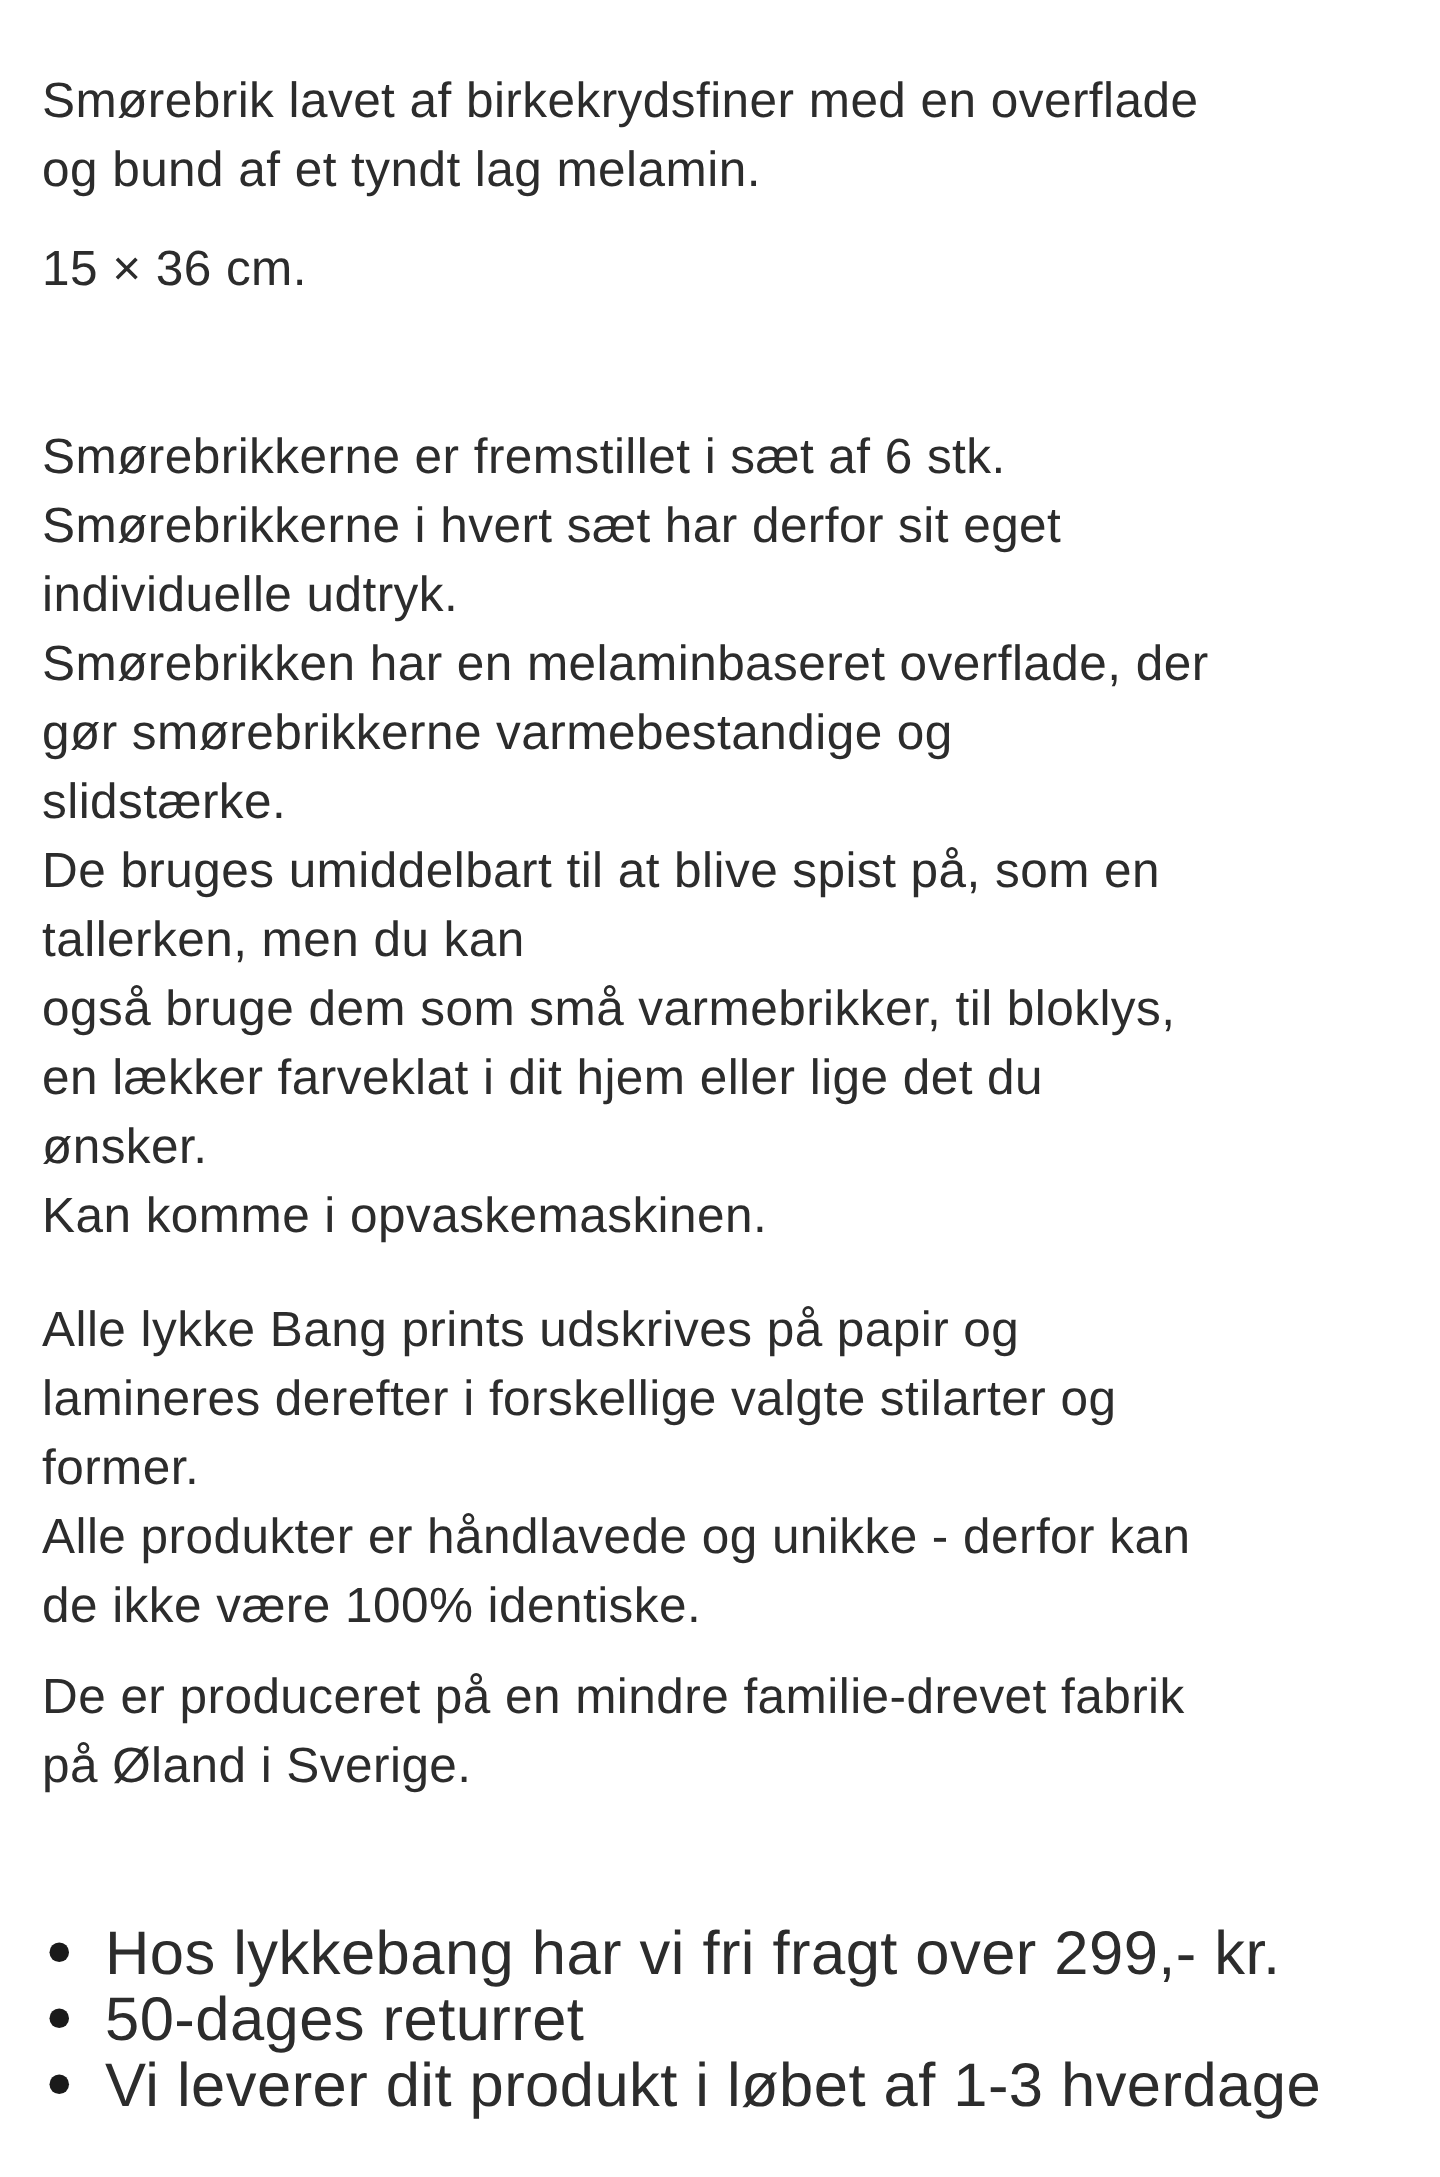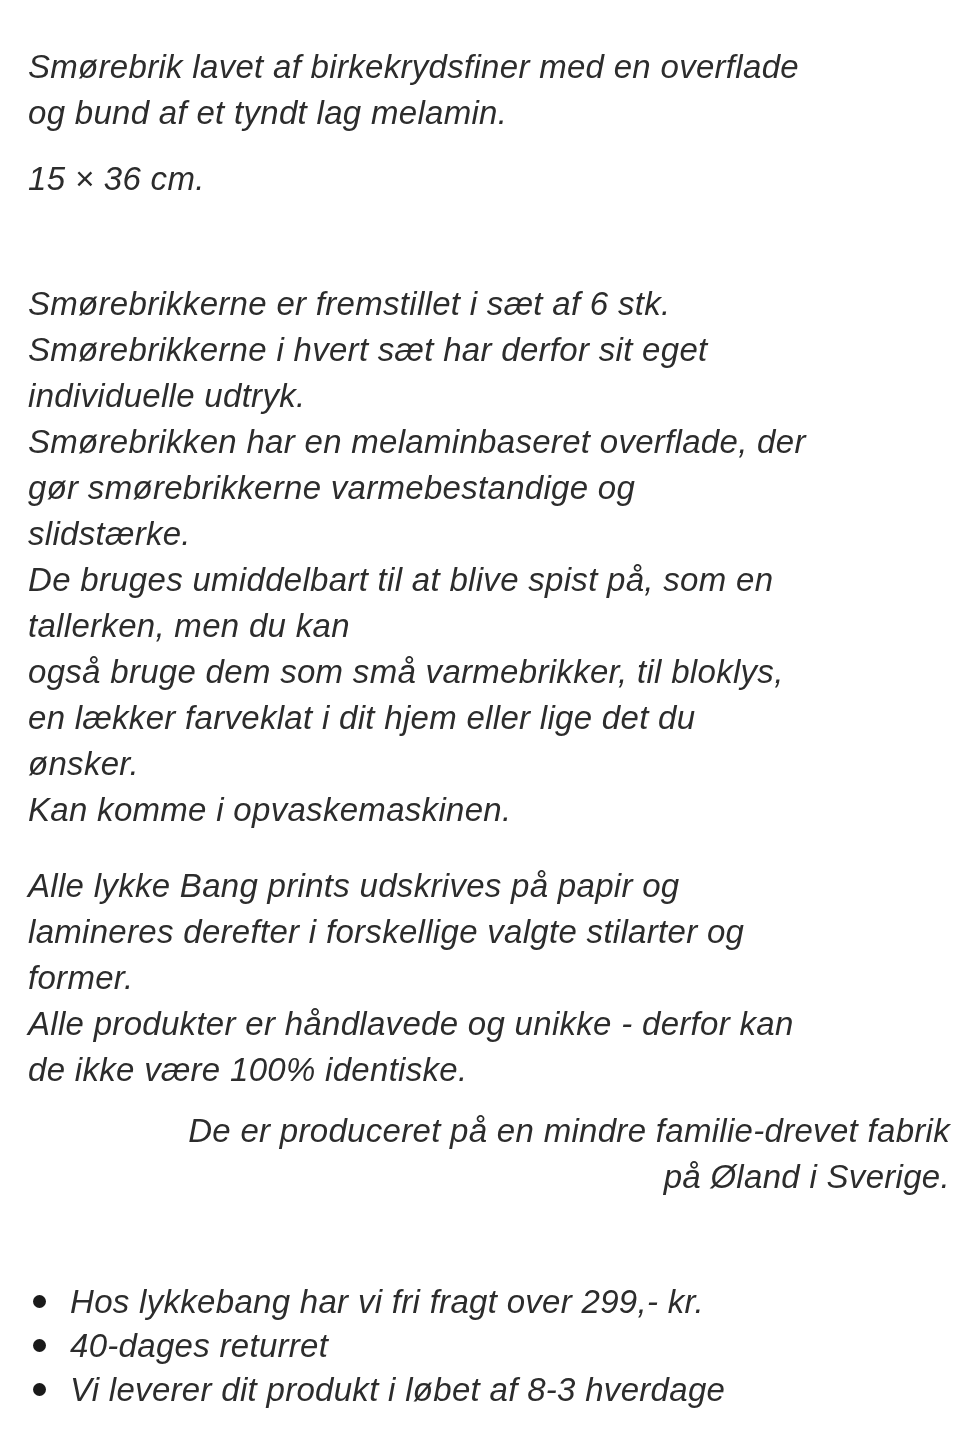--- a/index.html
+++ b/index.html
@@ -11,45 +11,44 @@
     width: 960px;
     height: 1451px;
     overflow: hidden;
     font-family: "Liberation Sans", "DejaVu Sans", sans-serif;
     color: #2c2c2c;
   }
   .content {
     box-sizing: border-box;
     width: 960px;
     padding: 44px 10px 0 28px;
-    font-style: italic;
   }
   .para {
     margin: 0;
     font-size: 33px;
     line-height: 46px;
     font-weight: 400;
     letter-spacing: 0.3px;
     white-space: pre-line;
   }
   .intro        { margin-bottom: 20px; }
   .dimensions   { margin-bottom: 79px; }
   .description  { margin-bottom: 30px; }
   .prints       { margin-bottom: 15px; }
-  .production   { margin-bottom: 80px; text-align: right; }
+  .production   { margin-bottom: 80px; }
   ul.bullets {
     margin: 0;
     padding: 0;
     list-style: none;
   }
   ul.bullets li {
     position: relative;
     margin: 0;
     padding-left: 42px;
-    font-size: 33px;
+    font-size: 41px;
     line-height: 44px;
     letter-spacing: 0.3px;
   }
   ul.bullets li .dot {
     position: absolute;
     left: 5px;
     top: 15px;
     width: 13px;
     height: 13px;
     border-radius: 50%;
@@ -88,21 +87,21 @@
   <p class="para production">De er produceret på en mindre familie-drevet fabrik
 på Øland i Sverige.</p>
 
   <ul class="bullets">
     <li>
       <span class="dot"></span>
       <span>Hos lykkebang har vi fri fragt over 299,- kr.</span>
     </li>
     <li>
       <span class="dot"></span>
-      <span>40-dages returret</span>
+      <span>50-dages returret</span>
     </li>
     <li>
       <span class="dot"></span>
-      <span>Vi leverer dit produkt i løbet af 8-3 hverdage</span>
+      <span>Vi leverer dit produkt i løbet af 1-3 hverdage</span>
     </li>
   </ul>
 
 </div>
 
 </body></html>

